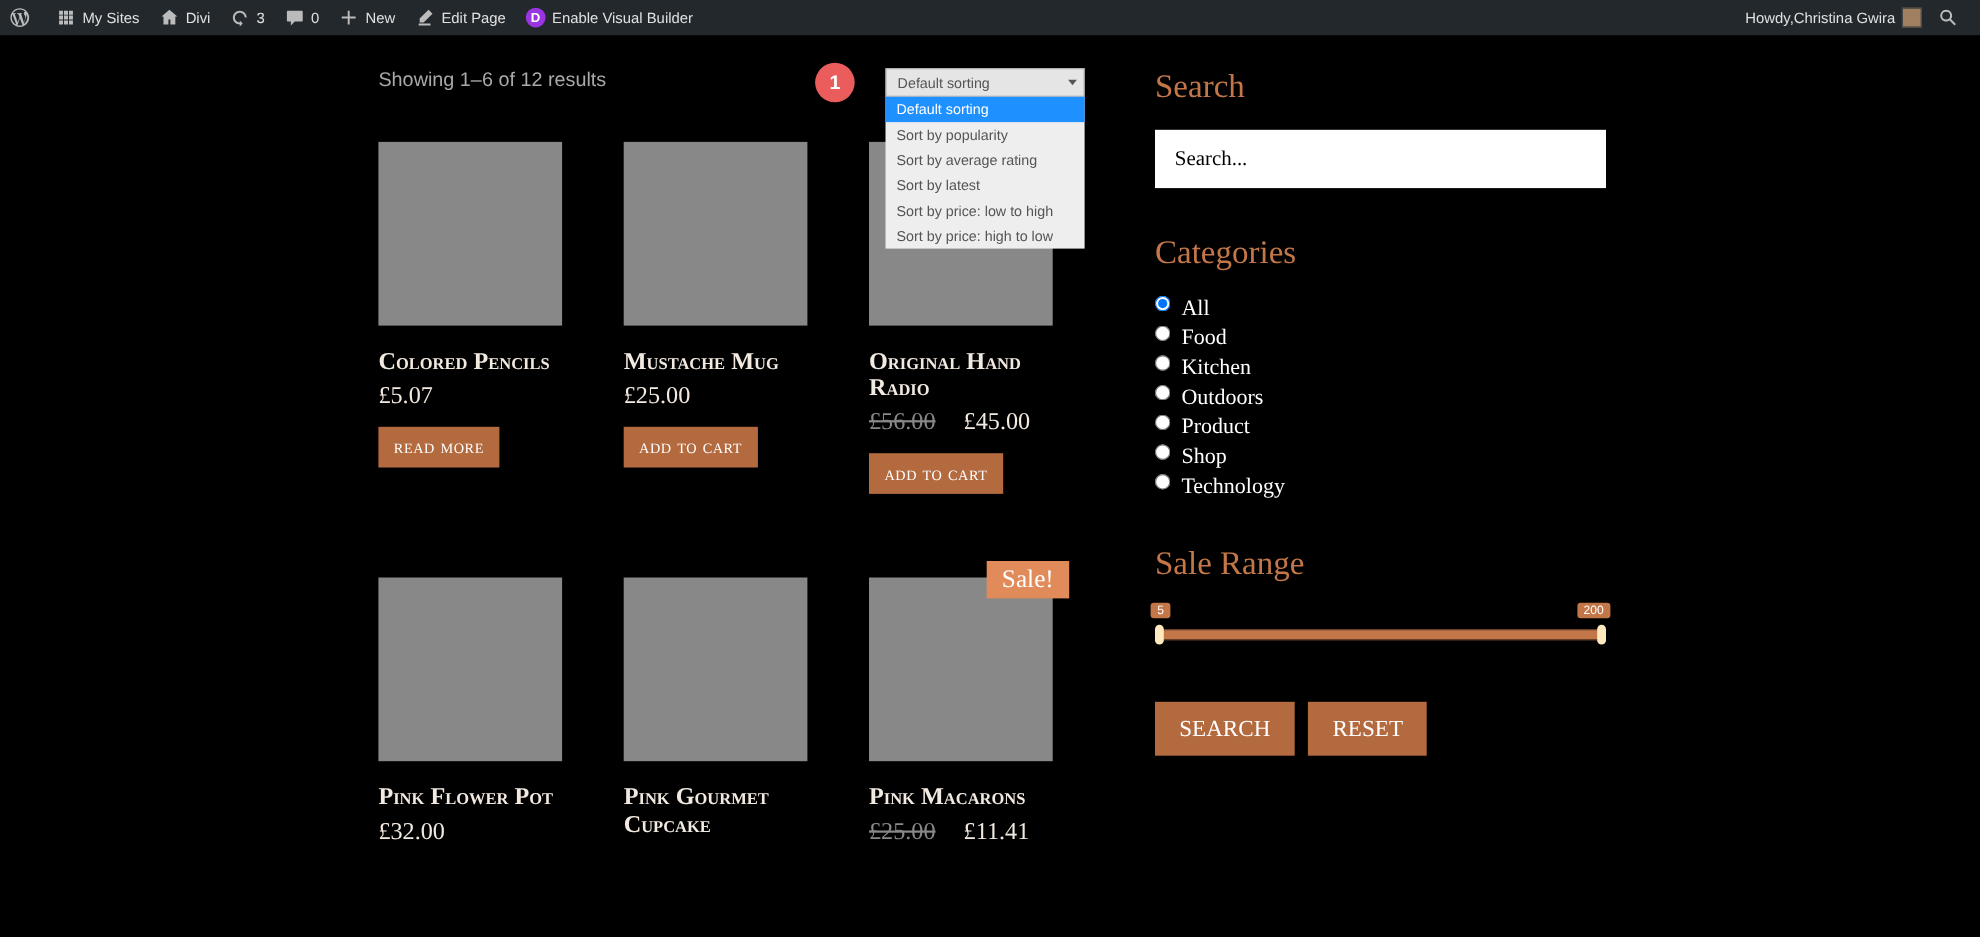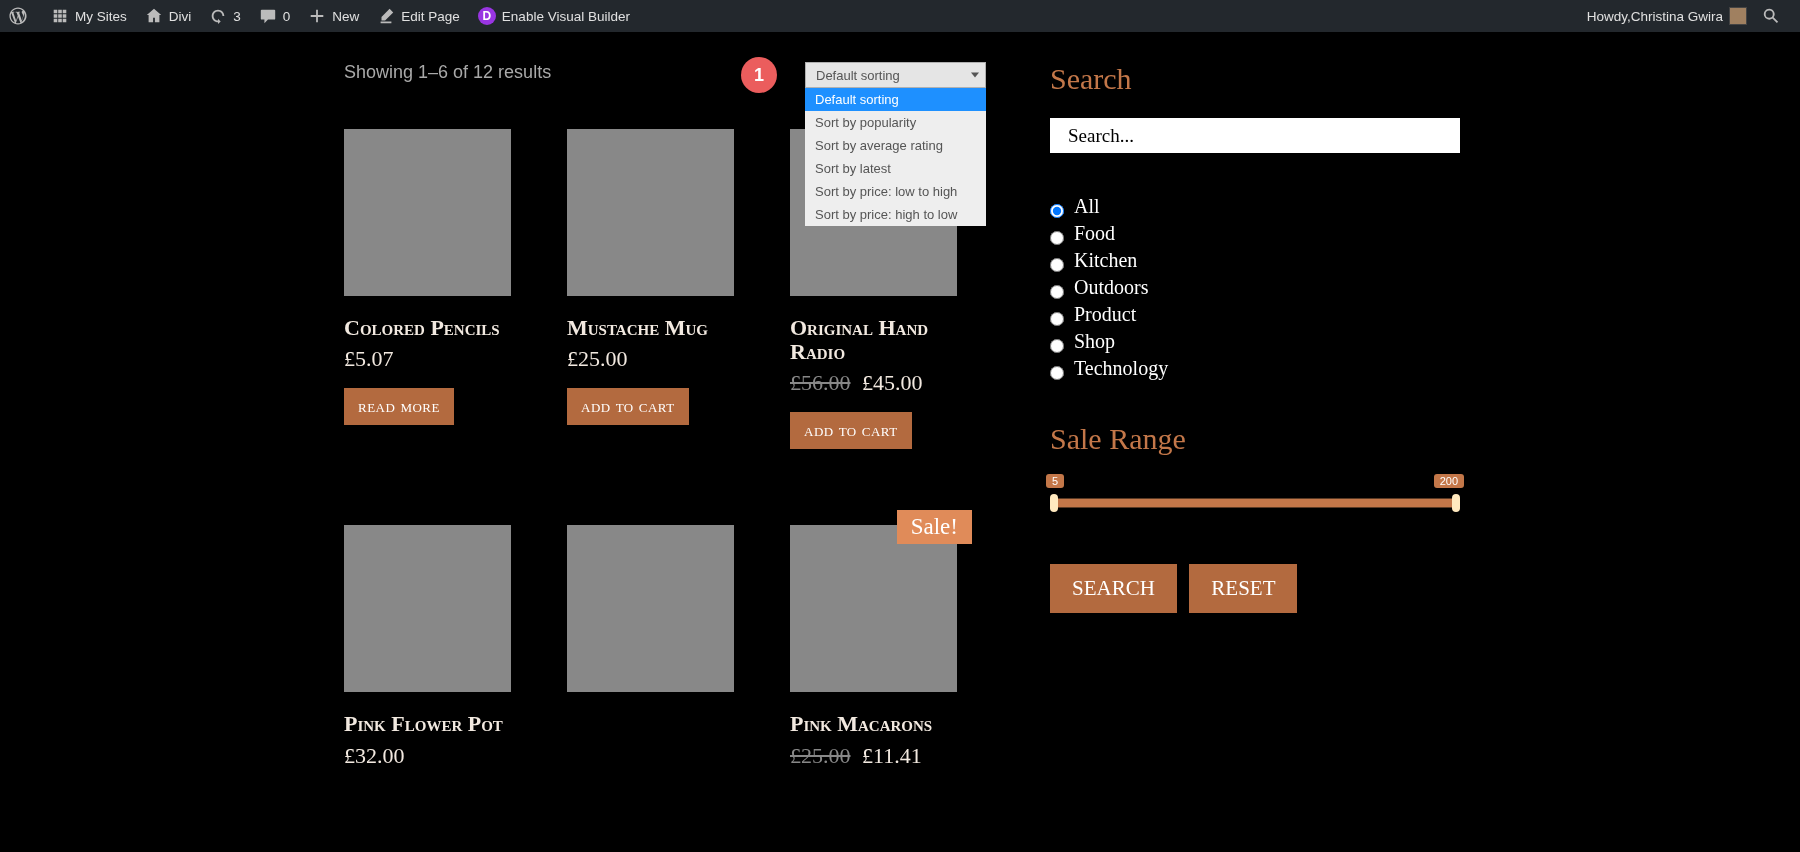--- a/index.html
+++ b/index.html
@@ -73,38 +73,38 @@
   .product .thumb{width:167px;height:167px;background:#888;display:block;border:0}
   .product .sale{
     position:absolute;top:-15px;right:-15px;background:#e08b59;color:#fff;
     font-family:var(--font-heading);font-size:23px;padding:4px 14px
   }
   .product h3{
     font-family:var(--font-heading);font-variant:small-caps;color:#f2e9e0;
     font-size:22px;font-weight:600;margin:20px 0 6px 0;line-height:1.1
   }
   .price{font-family:var(--font-heading);font-size:22px;color:#f2e9e0;margin:6px 0}
-  .price .old{color:#888;text-decoration:line-through;margin-right:6px}
+  .price .old{color:#888;text-decoration:line-through;margin-right:20px}
   .btn{
     display:inline-block;background:var(--accent-dark);color:#fff;
     font-family:var(--font-heading);font-variant:small-caps;font-size:18px;
     padding:8px 14px;margin-top:10px;cursor:pointer;letter-spacing:0.5px
   }
 
   
   .sb-h{
     font-family:var(--font-heading);color:var(--accent);font-size:30px;font-weight:400;margin:0 0 22px 0
   }
   .search-input{
-    width:100%;height:35px;background:#fff;border:0;color:#000;
+    width:100%;height:53px;background:#fff;border:0;color:#000;
     font-family:Liberation Serif, serif;font-size:19px;padding:0 18px
   }
   .search-input::placeholder{color:#000;font-family:var(--font-heading)}
   .sb-block{margin-bottom:42px}
-  .cats label{display:flex;align-items:flex-end;margin:4px 0;cursor:pointer}
+  .cats label{display:flex;align-items:flex-start;margin:4px 0;cursor:pointer}
   .cats input{margin:0 10px 0 0;width:14px;height:14px;cursor:pointer}
   .cat-label{font-family:var(--font-heading);font-size:20px;color:#fff}
   .cats label.sel .cat-label{color:#fff}
 
   
   .range{position:relative;height:44px;margin-top:8px}
   .range-track{
     position:absolute;top:20px;left:0;right:0;height:10px;background:var(--accent);border:1px solid #5a3a24
   }
   .range-track::before,.range-track::after{
@@ -266,20 +266,21 @@
       <div class="product">
         <a class="thumb thumb-3"></a>
         <h3>Pink Flower Pot</h3>
         <div class="price">
           <span>£32.00</span>
         </div>
       </div>
 
       <div class="product">
         <a class="thumb thumb-4"></a>
+        <h3>Pink Gourmet Cupcake</h3>
       </div>
 
       <div class="product">
         <span class="sale">Sale!</span>
         <a class="thumb thumb-5"></a>
         <h3>Pink Macarons</h3>
         <div class="price">
           <span class="old">£25.00</span>
           <span>£11.41</span>
         </div>
@@ -289,20 +290,21 @@
   </div>
 
   <div class="sidebar">
 
     <div class="sb-block">
       <h2 class="sb-h">Search</h2>
       <input class="search-input" type="text" placeholder="Search..." style="">
     </div>
 
     <div class="sb-block">
+      <h2 class="sb-h">Categories</h2>
       <div class="cats">
         <label class="sel">
             <input type="radio" name="c" checked="" style="">
             <span class="cat-label">All</span>
           </label>
         <label>
             <input type="radio" name="c" style="">
             <span class="cat-label">Food</span>
           </label>
         <label>

